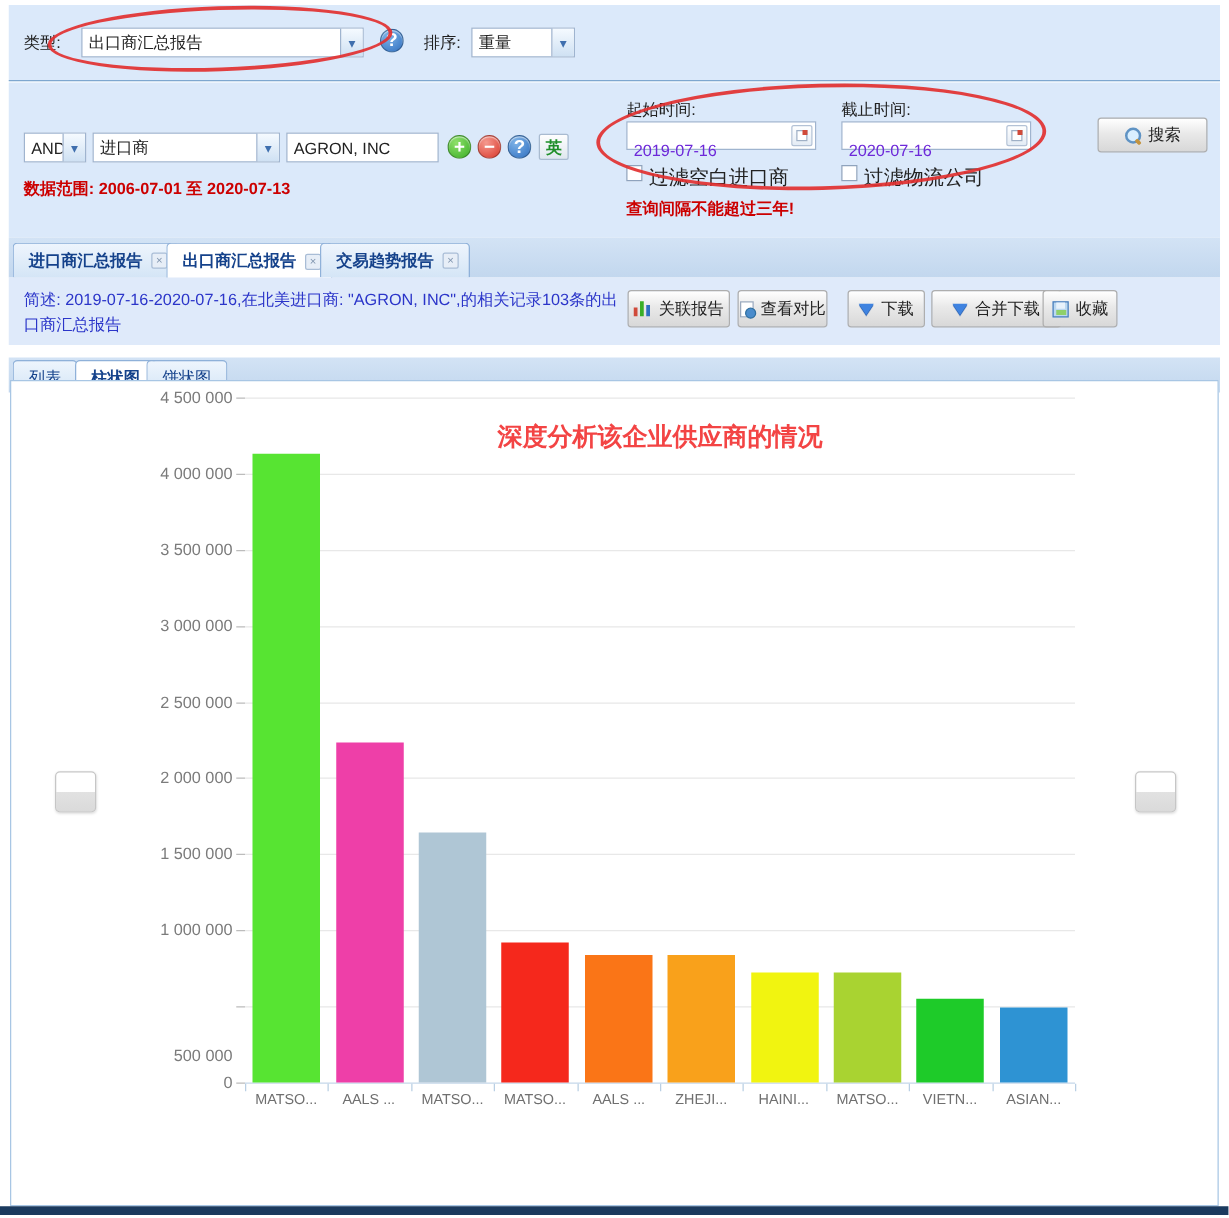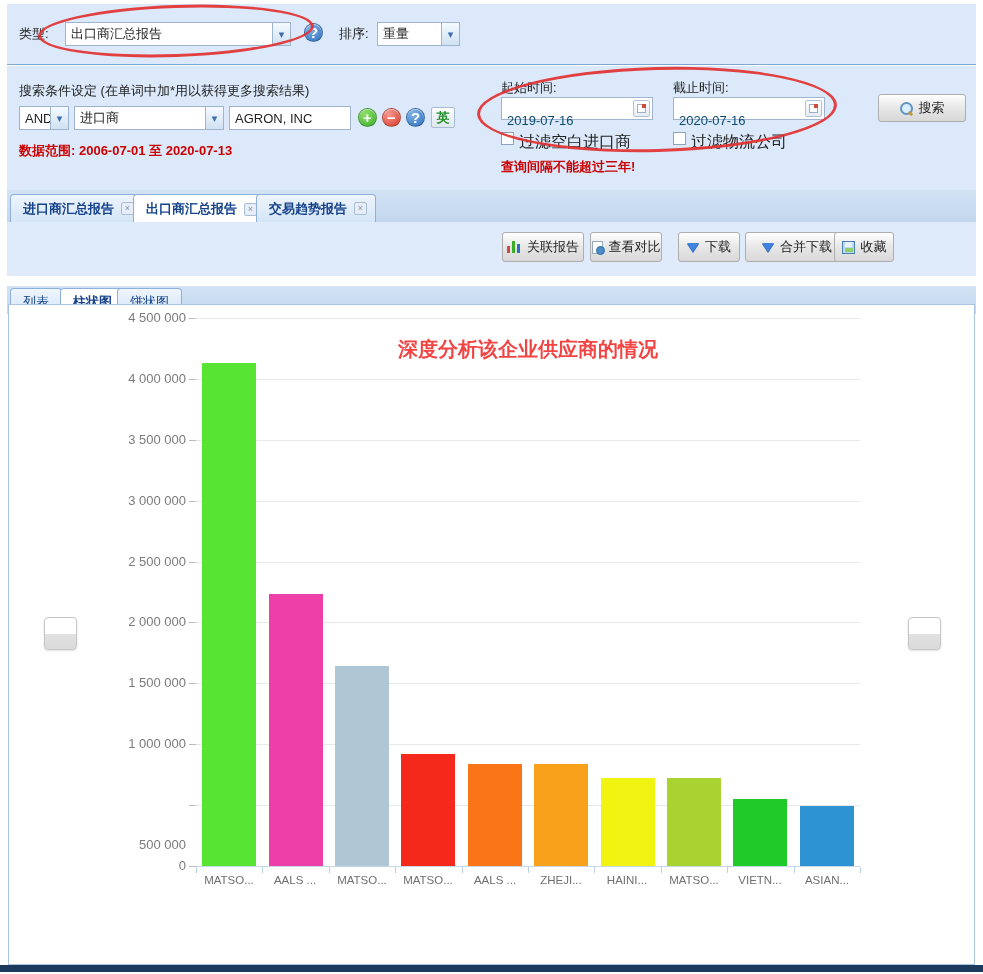--- a/index.html
+++ b/index.html
@@ -29,21 +29,21 @@
     font-size:15px; font-weight:bold; text-align:center; line-height:17px; border:1px solid rgba(0,0,0,.25);
     box-shadow:inset 0 1px 1px rgba(255,255,255,.6); }
   .green { background:radial-gradient(circle at 35% 30%, #8ee06a, #3aae26); }
   .redc { background:radial-gradient(circle at 35% 30%, #f59a8f, #d9372a); }
   .bluec { background:radial-gradient(circle at 35% 30%, #7fb4e8, #2f6fc0); }
   .eng-btn { position:absolute; width:24px; height:21px; background:linear-gradient(#fefefe,#dfe7ef);
     border:1px solid #a9bbd0; border-radius:2px; color:#1f8f2a; font-size:13px; font-weight:bold;
     text-align:center; line-height:19px; }
 
   .datebox { position:absolute; height:23px; background:#fff; border:1px solid #9fb4cf; display:flex; align-items:center; }
-  .datebox .val { flex:1; font-size:13px; padding:0 5px; color:#0c4a6e;margin-top:24px; }
+  .datebox .val { flex:1; font-size:13px; padding:0 5px; color:#6d28d9;margin-top:24px; }
   .cal-btn { width:17px; height:17px; margin-right:2px; border:1px solid #b3c2d6; border-radius:2px;
     background:linear-gradient(#ffffff,#e4ecf5); position:relative; }
   .cal-btn:before { content:""; position:absolute; inset:3px; border:1px solid #9fb0c6; background:#fff; }
   .cal-btn:after { content:""; position:absolute; right:3px; top:3px; width:4px; height:4px; background:#d04a3a; }
 
   .cb { position:absolute; width:13px; height:13px; background:#fff; border:1px solid #8fa3bd; }
   .cb-lbl { position:absolute; font-size:16px; color:#222; }
 
   .btn { position:absolute; background:linear-gradient(#ffffff,#e9e9e9 45%,#d8d8d8);
     border:1px solid #aeaeae; border-radius:3px; font-size:13px; color:#222;
@@ -116,21 +116,20 @@
     </div>
     <span class="circle-btn bluec" style="left:297px; top:19px;">?</span>
     <span class="lbl" style="left:332px; top:21px;">排序:</span>
     <div class="combo" style="left:370px; top:18px; width:83px;">
       <span class="combo-text">重量</span>
       <span class="combo-arrow">▾</span>
     </div>
   </div>
 
   <div id="searchpanel" class="panel">
-    <span class="lbl" style="left:12px; top:16px;">搜索条件设定 (在单词中加*用以获得更多搜索结果)</span>
 
     <div class="combo" style="left:12px; top:40px; width:50px;">
       <span class="combo-text">AND</span>
       <span class="combo-arrow">▾</span>
     </div>
     <div class="combo" style="left:67px; top:40px; width:150px;">
       <span class="combo-text">进口商</span>
       <span class="combo-arrow">▾</span>
     </div>
     <input class="tinput" style="left: 222px; top: 40px; width: 122px;" value="AGRON, INC">
@@ -174,20 +173,21 @@
       <span>出口商汇总报告</span>
       <span class="tab-close">×</span>
     </div>
     <div class="tab" style="left:249px;">
       <span>交易趋势报告</span>
       <span class="tab-close">×</span>
     </div>
   </div>
 
   <div id="summarybar" class="panel">
+    <div id="summary-text">简述: 2019-07-16-2020-07-16,在北美进口商: "AGRON, INC",的相关记录103条的出口商汇总报告</div>
 
     <div class="btn toolbtn" style="left:495px; width:82px;">
       <span class="icon-bars">
           <i></i>
           <i></i>
           <i></i>
         </span>
       <span>关联报告</span>
     </div>
     <div class="btn toolbtn" style="left:583px; width:72px;">

